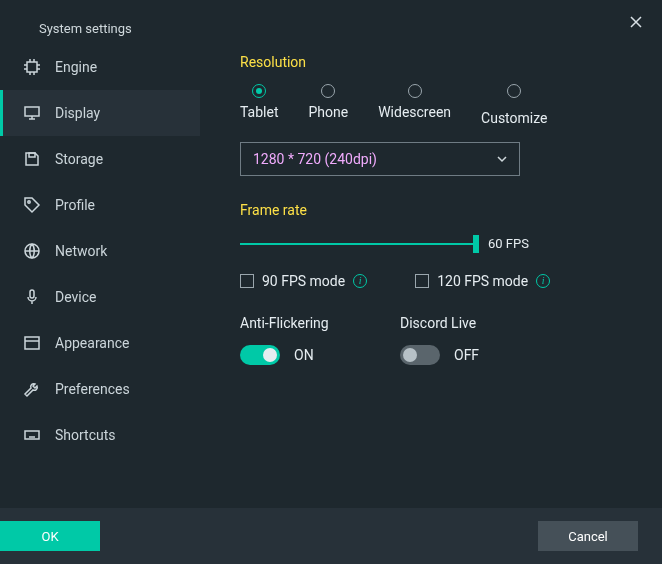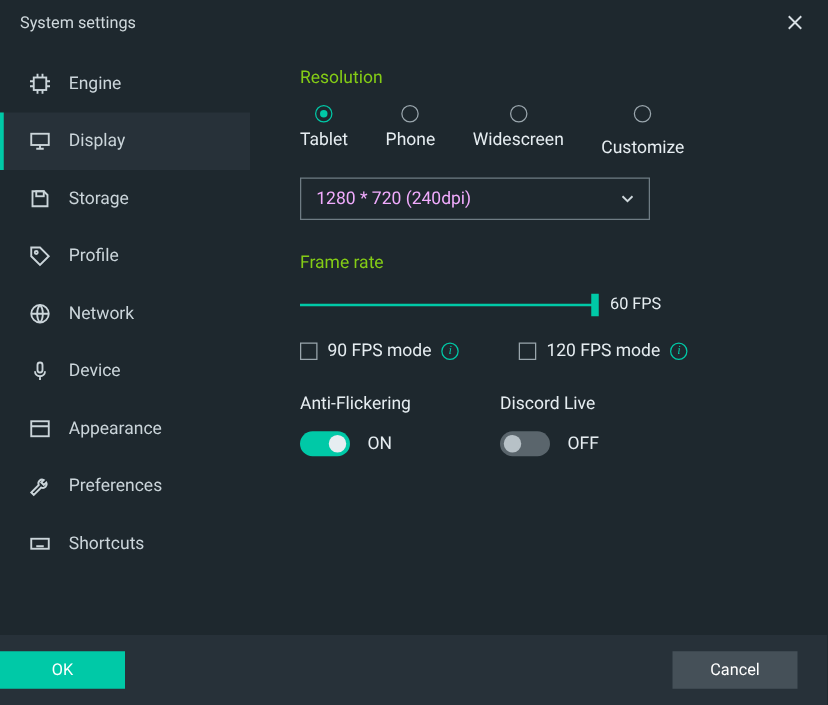--- a/index.html
+++ b/index.html
@@ -7,23 +7,24 @@
     width: 662px; height: 564px;
     background: #1e282e;
     font-family: -apple-system, "Segoe UI", Roboto, sans-serif;
     font-size: 14px;
     color: #d8e0e5;
     overflow: hidden;
     position: relative;
   }
   .titlebar {
     height: 36px;
-    display: flex; align-items: center;
+    display: flex; align-items: flex-end;
     padding: 0 12px 0 16px;
     color: #cfd8dc;
+    margin-left: 23px;
   }
   .titlebar .title { flex: 1; font-size: 13px; }
   .close-btn {
     width: 28px; height: 28px;
     display: flex; align-items: center; justify-content: center;
     cursor: pointer;
   }
   .close-btn svg { stroke: #d8e0e5; }
 
   .body {
@@ -48,21 +49,21 @@
   }
   .side-icon { width: 18px; height: 18px; display:flex; align-items:center; justify-content:center; }
   .side-icon svg { stroke:#cbd5da; fill:none; stroke-width:1.5; }
 
   .main {
     flex: 1;
     padding: 18px 28px 0 40px;
     color:#e6edf1;
   }
 
-  .heading { font-size: 14px; margin-bottom: 14px; color:#84cc16; }
+  .heading { font-size: 14px; margin-bottom: 14px; color:#fde047; }
 
   .radio-row {
     display:flex; gap: 0; margin-bottom: 16px;
   }
   .radio-opt {
     display:flex; align-items:center; gap:6px;
     margin-right: 30px;
     cursor:pointer;
     flex-direction:column;
   }

